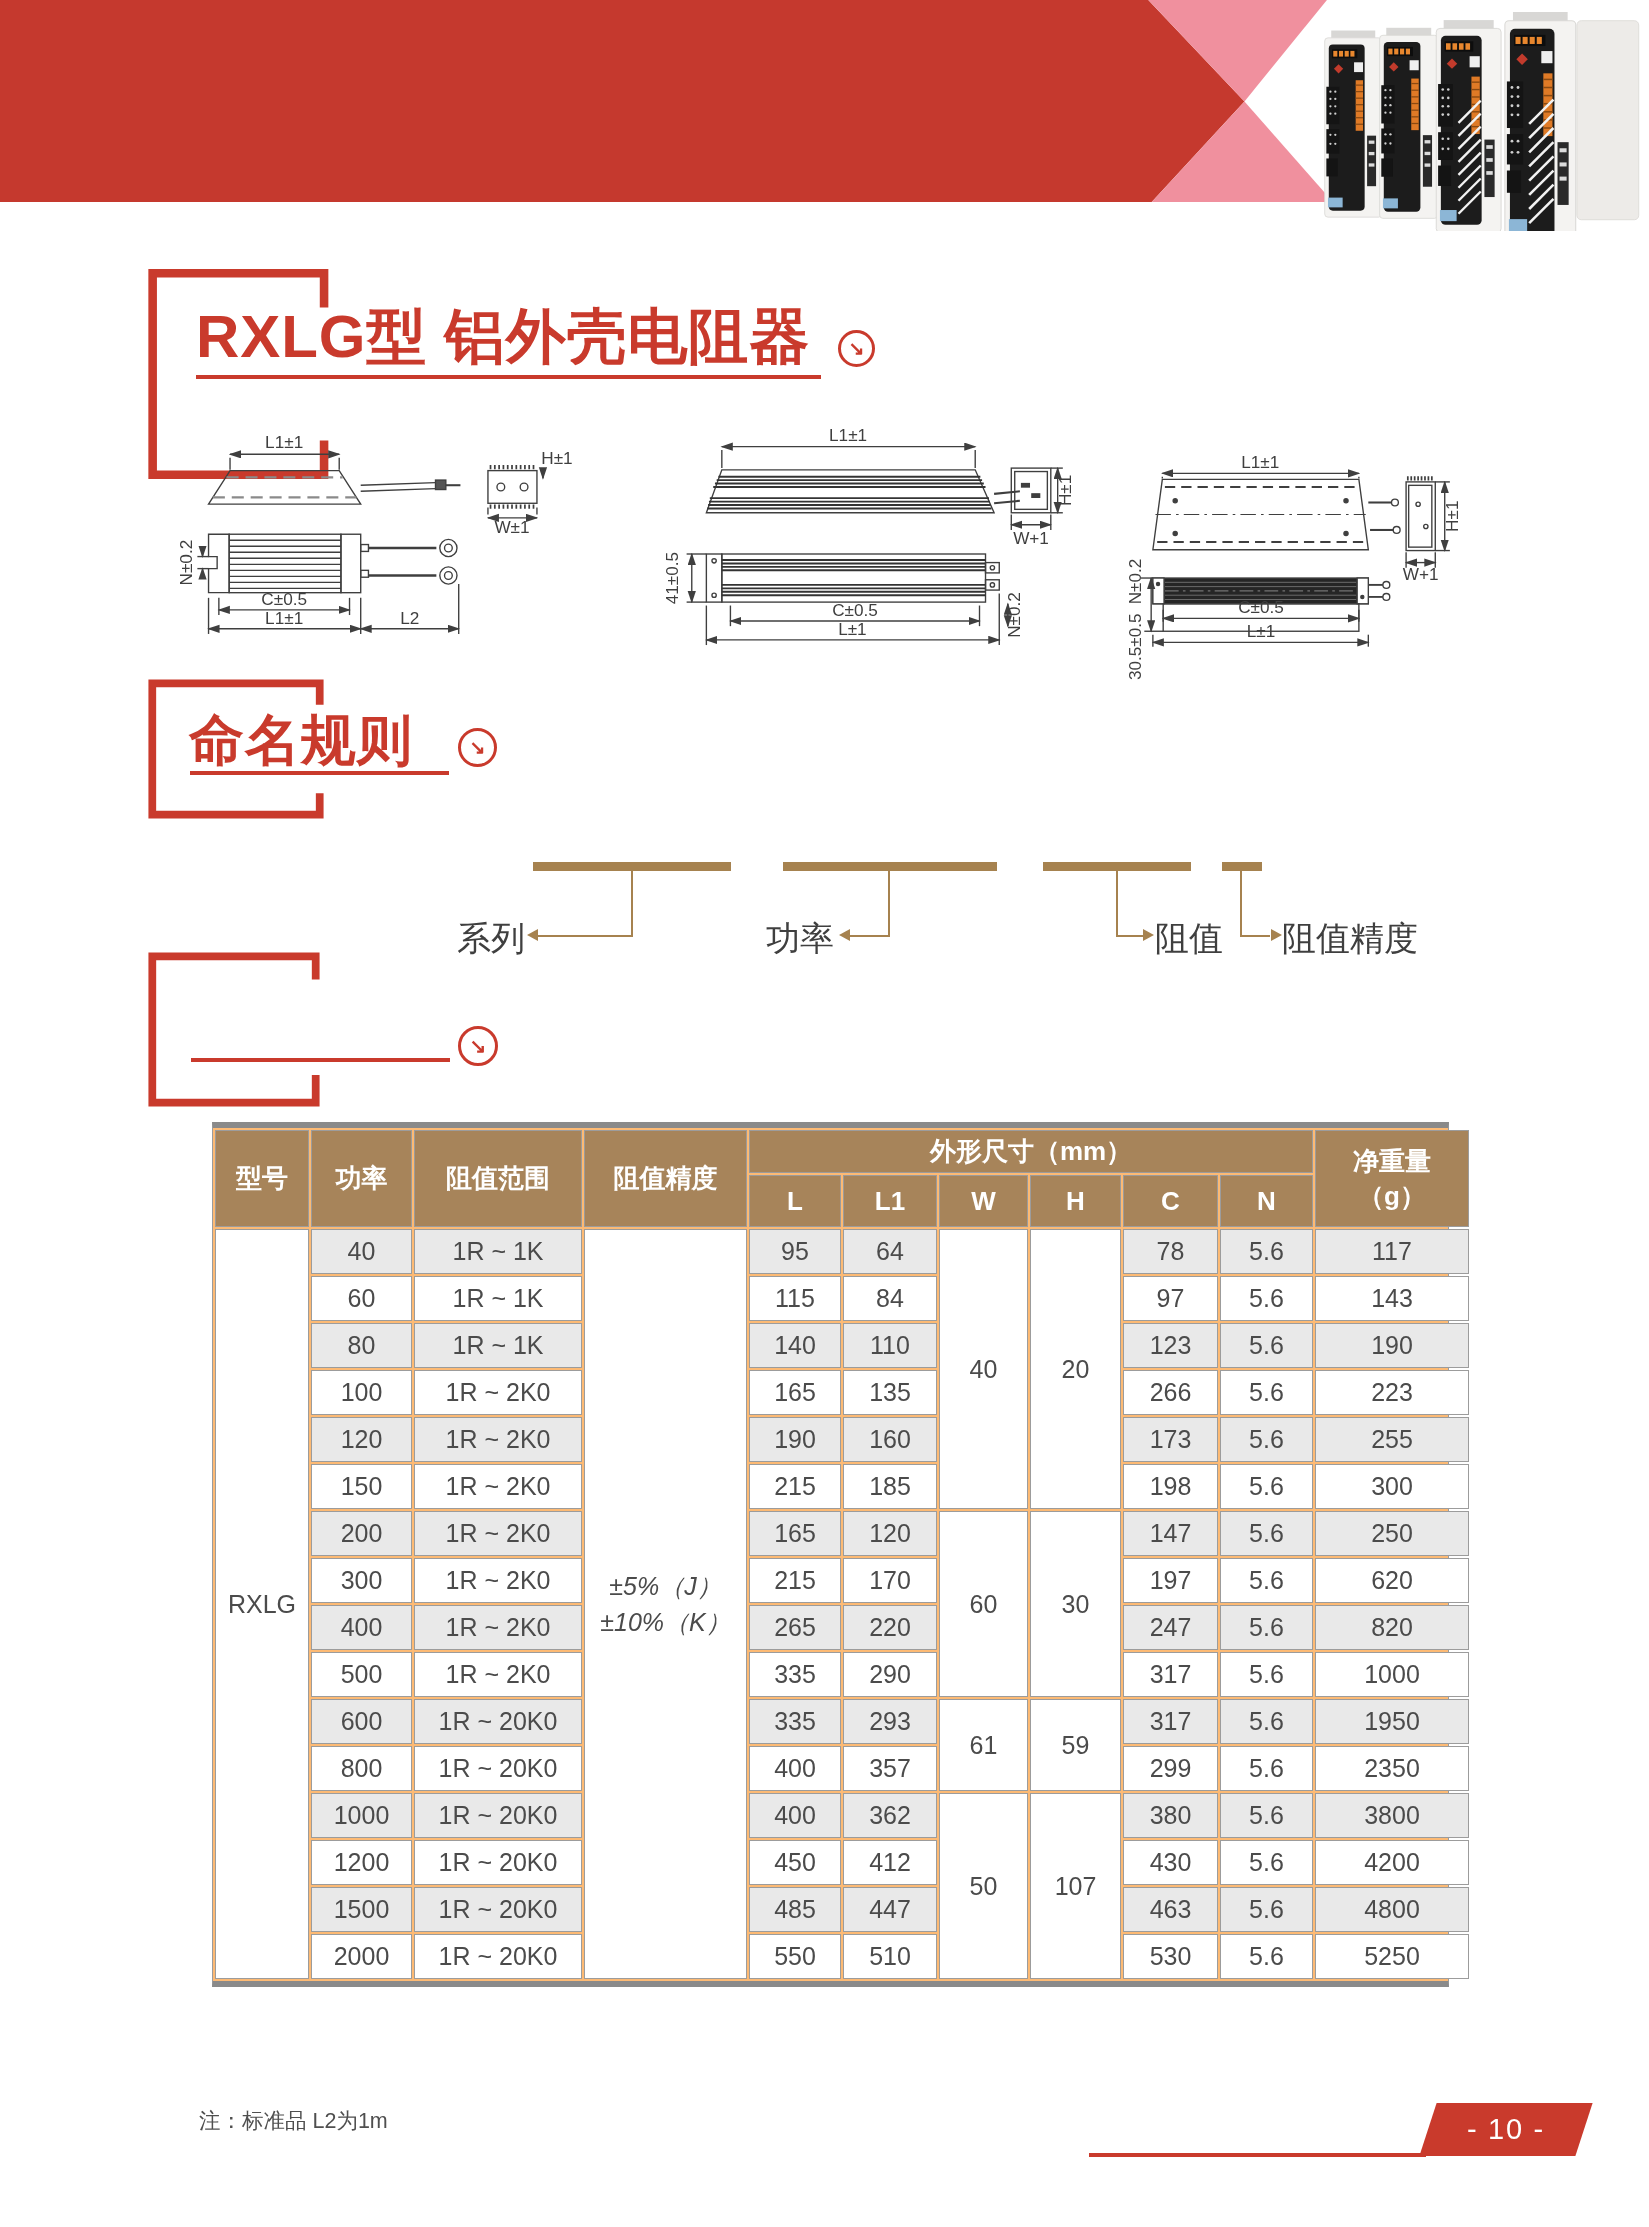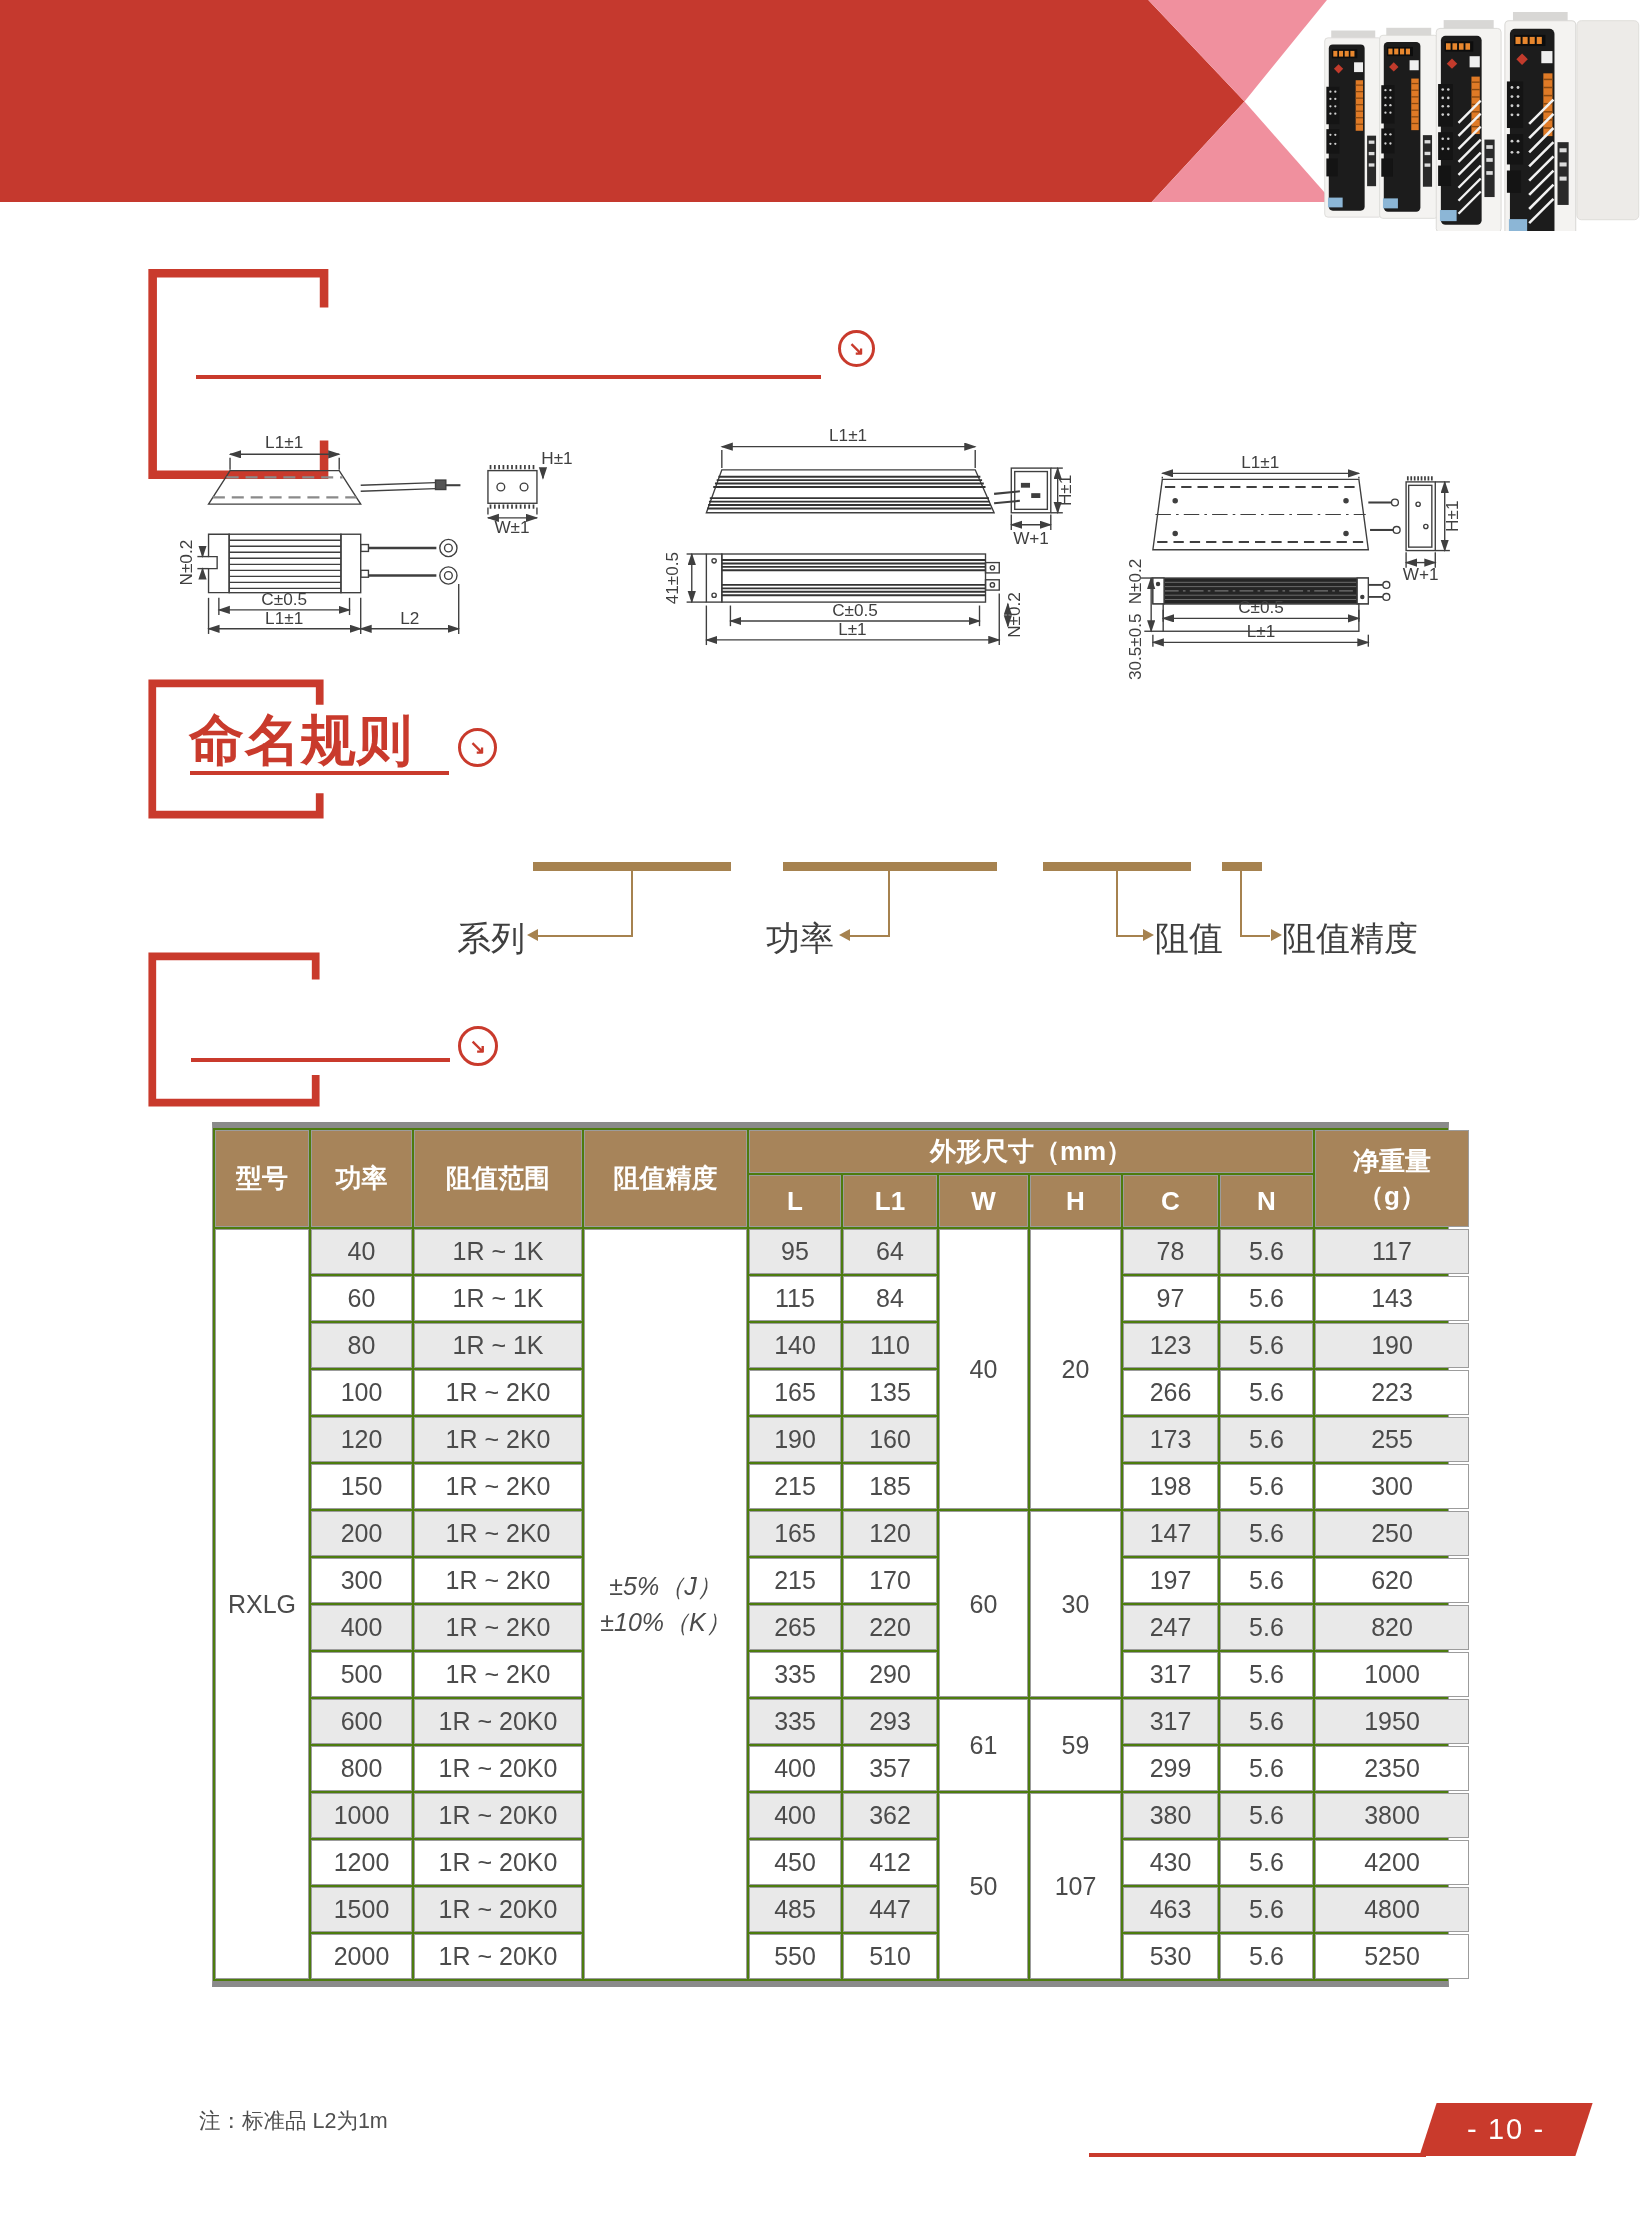--- a/index.html
+++ b/index.html
@@ -22,21 +22,21 @@
   .seg-drop{background:#A6824F;width:1.7px;}
   .seg-hline{background:#A6824F;height:1.7px;}
   .seg-label{color:#3f3f3f;font-size:34px;white-space:nowrap;}
   .arrow-left{width:0;height:0;border-top:6px solid transparent;border-bottom:6px solid transparent;
               border-right:11px solid #A6824F;}
   .arrow-right{width:0;height:0;border-top:6px solid transparent;border-bottom:6px solid transparent;
                border-left:11px solid #A6824F;}
   
   #param-table-wrap{left:212px;top:1122px;width:1235px;
       border-top:6px solid #8a8a8a;border-bottom:6.9px solid #8a8a8a;
-      border-left:1.7px solid #9c9c9c;border-right:1.7px solid #9c9c9c;background:#4d7c0f;}
+      border-left:1.7px solid #9c9c9c;border-right:1.7px solid #9c9c9c;background:#fdba74;}
   #param-table{border-collapse:separate;border-spacing:2.6px;width:100%;table-layout:fixed;}
   #param-table th{background:#A7845A;color:#fff;font-size:26px;font-weight:600;
       border:1.7px solid #9c9c9c;text-align:center;padding:0;}
   #param-table td{border:1.7px solid #9c9c9c;color:#4b4b4b;font-size:25px;text-align:center;
       height:43px;padding:0;background:#fff;}
   #param-table td.alt{background:#E9E9E9;}
   #param-table .th-top{height:41px;}
   #param-table .th-sub{height:50px;}
   #param-table td.merged{background:#fff;}
   #param-table .precision-cell div{line-height:1.45;font-style:italic;}
@@ -120,20 +120,21 @@
     </g>
     <g transform="translate(212,10) scale(1.18)">
       <use href="#drive-unit"></use>
         <use href="#hatch"></use>
     </g>
   </svg>
 
   <svg class="abs" style="left:148px;top:269px" width="185" height="210" viewBox="0 0 215 245">
     <path d="M205,45 L205,5 L5,5 L5,240 L205,240 L205,200" fill="none" stroke="#C93A2C" stroke-width="10"></path>
   </svg>
+  <div class="abs sec-title" style="left:196px;top:297px;font-size:60px;">RXLG型 铝外壳电阻器</div>
   <div class="abs sec-underline" style="left:196px;top:375px;width:625px;"></div>
   <div class="abs icon-circle" style="left:838px;top:330px;width:31px;height:31px;font-size:19px;">
     <span>↘</span>
   </div>
 
   <svg class="abs drawing" style="left:120px;top:425px" width="533" height="258" viewBox="0 0 620 300">
     <defs>
       <marker id="m1" markerWidth="9" markerHeight="8" refX="8" refY="3" orient="auto-start-reverse">
         <path d="M0,0 L9,3 L0,6 Z" fill="#3f3f3f"></path>
       </marker>

